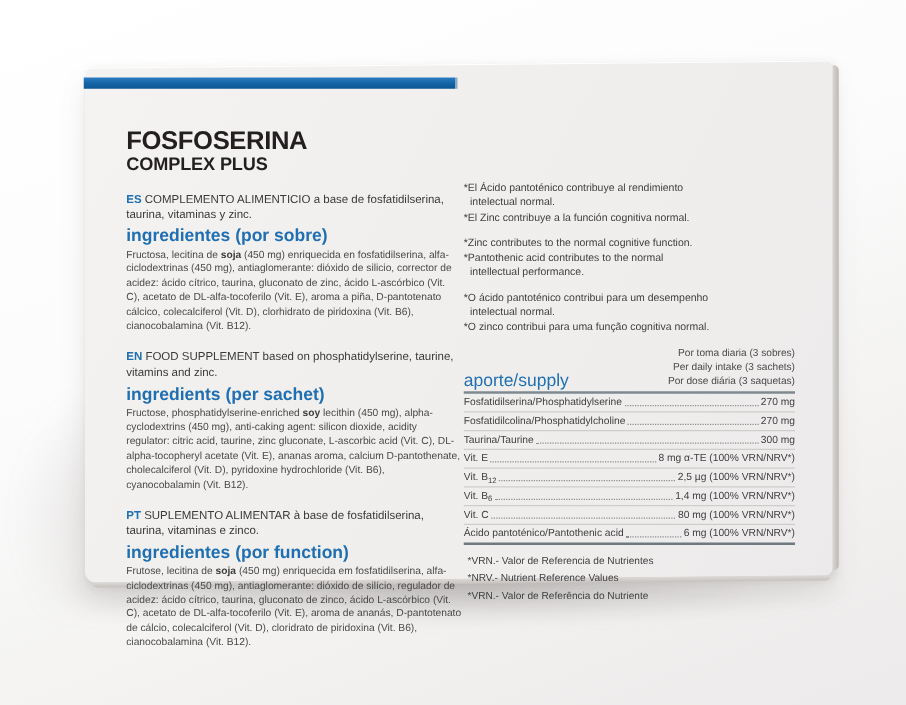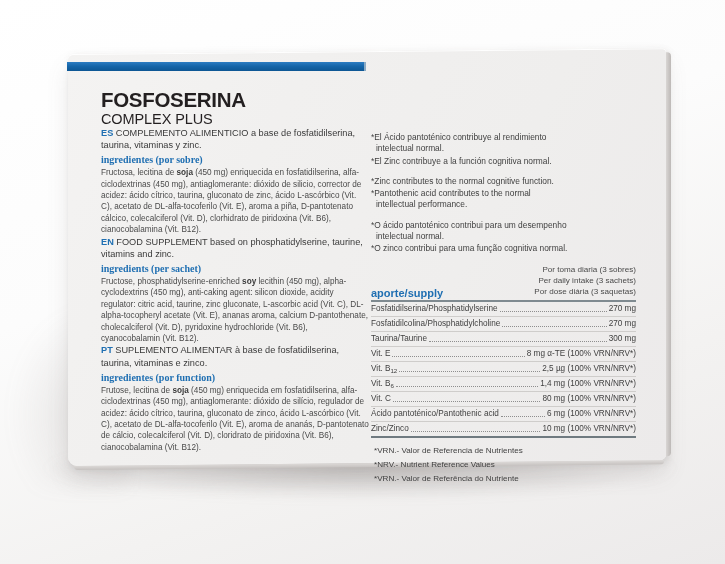--- a/index.html
+++ b/index.html
@@ -55,44 +55,44 @@
   
   .accent-bar{
     position:absolute;left:-1px;top:8px;width:297px;height:9px;
     background:linear-gradient(180deg,#2c7cc2 0%,#1565a8 48%,#0d5693 100%);
   }
   .accent-bar::after{
     content:"";position:absolute;right:-2px;top:0;width:2px;height:9px;
     background:rgba(13,86,147,.45);
   }
 
-  .content{position:absolute;left:0;top:4px;width:598px;height:412px;}
+  .content{position:absolute;left:0;top:17px;width:598px;height:412px;}
 
   .col-left{position:absolute;left:33px;top:32px;width:268px;}
   .col-right{position:absolute;left:303px;top:74px;width:265px;}
 
   
   .brand{
     font-size:20.5px;font-weight:bold;letter-spacing:-0.3px;
     color:#231f20;line-height:1.0;margin:0;
   }
   .brand-sub{
-    font-size:14.5px;font-weight:normal;letter-spacing:-0.1px;
+    font-size:14.5px;font-weight:bold;letter-spacing:-0.1px;
     color:#231f20;line-height:1.05;margin:1px 0 0 0;
   }
 
   
-  .lang-block{}
+  .lang-block{margin-top:13px;}
   .lang-lead{
     font-size:9.2px;color:#3a3a3a;line-height:1.33;margin:0;
   }
   .lang-code{color:#1f6fb2;font-weight:bold;}
   .ing-head{
-    font-size:10px;font-weight:bold;color:#1f6fb2;
-    margin:3px 0 1px 0;line-height:1.2;font-family:Liberation Serif, serif;
+    font-size:14px;font-weight:bold;color:#1f6fb2;
+    margin:3px 0 1px 0;line-height:1.2;
   }
   .ing-body{
     font-size:8.2px;color:#4a4a4a;line-height:1.39;margin:0;
     text-align:left;
   }
   .ing-body b{font-weight:bold;color:#3b3b3b;}
 
   
   .claims{margin:0;}
   .claim-group{margin-bottom:9px;}
@@ -104,21 +104,21 @@
 
   
   .table-wrap{margin-top:11px;}
   .thead{position:relative;height:34px;}
   .thead-right{
     position:absolute;right:0;top:0;text-align:right;
     font-size:8.1px;color:#4a4a4a;line-height:1.33;
   }
   .thead-left{
     position:absolute;left:0;bottom:0;
-    font-size:11px;font-weight:bold;color:#1f6fb2;line-height:1.1;margin-top:44px;
+    font-size:14px;font-weight:normal;color:#1f6fb2;line-height:1.1;margin-top:44px;
   }
   .rule-top{height:1.6px;background:#7f8a90;margin-top:1px;}
   .rule-bottom{height:1.6px;background:#6f7a80;margin-top:0;}
 
   .nrow{
     display:flex;
     font-size:8.2px;color:#3f3f3f;line-height:1.2;
     padding:2.1px 0 2.1px 0;
     border-bottom:1px solid #cfcdcb;
     white-space:nowrap;
@@ -247,25 +247,20 @@
               <div class="nrow">
                 <span class="nname">Vit. C</span>
                 <span class="ndots"></span>
                 <span class="nval">80 mg (100% VRN/NRV*)</span>
               </div>
               <div class="nrow">
                 <span class="nname">Ácido pantoténico/Pantothenic acid</span>
                 <span class="ndots"></span>
                 <span class="nval">6 mg (100% VRN/NRV*)</span>
               </div>
-              <div class="nrow">
-                <span class="nname">Zinc/Zinco</span>
-                <span class="ndots"></span>
-                <span class="nval">10 mg (100% VRN/NRV*)</span>
-              </div>
             </div>
 
             <div class="rule-bottom"></div>
           </div>
 
           <div class="footnotes">
             <p class="footnote">*VRN.- Valor de Referencia de Nutrientes</p>
             <p class="footnote">*NRV.- Nutrient Reference Values</p>
             <p class="footnote">*VRN.- Valor de Referência do Nutriente</p>
           </div>

